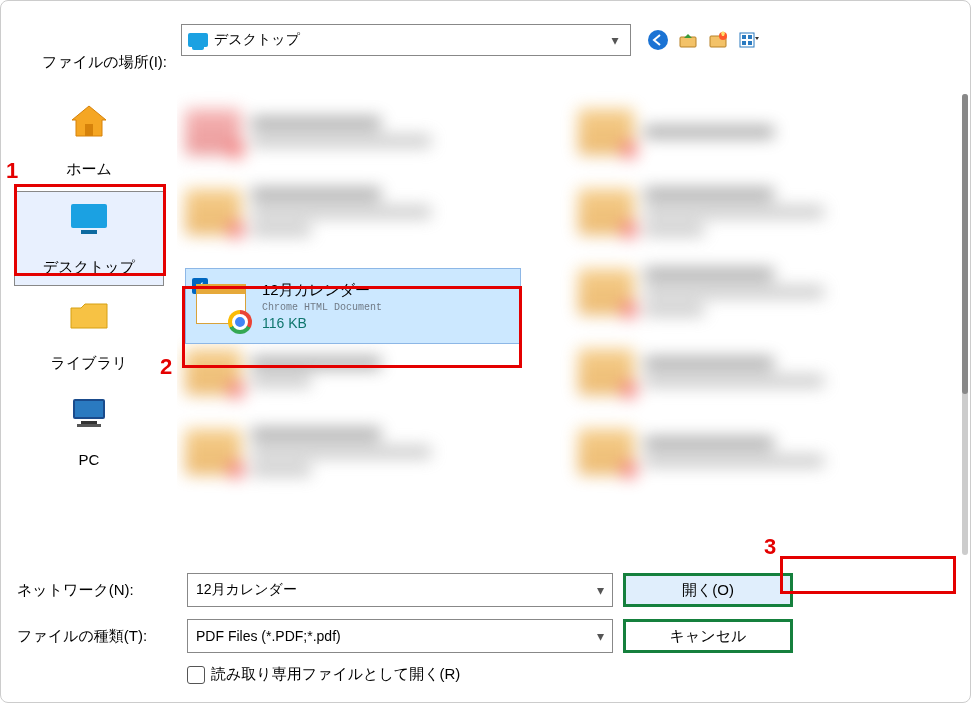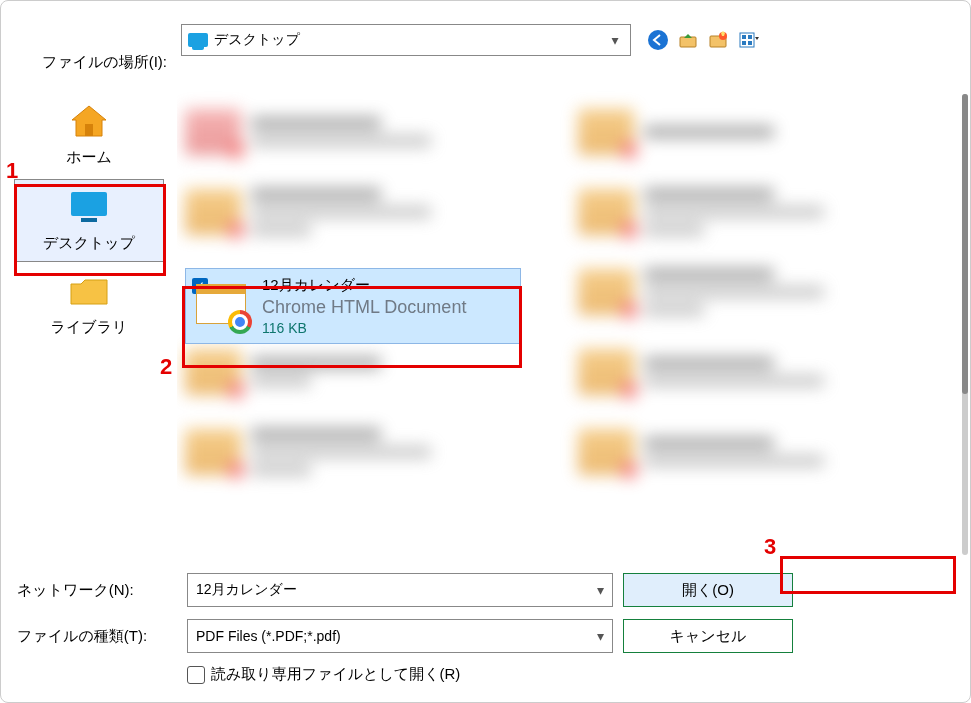--- a/index.html
+++ b/index.html
@@ -113,21 +113,21 @@
     display: flex;
     flex-direction: column;
     align-items: center;
     cursor: pointer;
     border: 2px solid transparent;
   }
   .place.selected {
     background: #e8f0fe;
     border: 1px solid #888;
   }
-  .place .plabel { font-size: 15px; margin-top: 8px; }
+  .place .plabel { font-size: 15px; margin-top: 20px; }
   .filearea {
     flex: 1;
     position: relative;
     padding: 8px 18px 8px 8px;
     overflow: hidden;
   }
   .blurred-grid {
     position: absolute;
     left: 8px; right: 20px; top: 12px; bottom: 8px;
     display: grid;
@@ -193,21 +193,21 @@
     width:24px; height:24px; border-radius:50%;
     background: conic-gradient(#ea4335 0 120deg,#34a853 120deg 240deg,#fbbc05 240deg 360deg);
     display:flex; align-items:center; justify-content:center;
   }
   .file-thumb .chrome::after{
     content:""; width:10px; height:10px; border-radius:50%;
     background:#4285f4; border:3px solid #fff;
   }
   .file-meta { display:flex; flex-direction:column; gap:2px; }
   .file-meta .fname { color:#000; font-size:15px; }
-  .file-meta .ftype { color:#707a86; font-size:18px; }
+  .file-meta .ftype { color:#707a86; font-size:10px;font-family:Liberation Mono, monospace; }
   .file-meta .fsize { color:#0f766e; font-size:14px; }
   .vscroll {
     position:absolute; right:2px; top:12px; bottom:12px;
     width:6px; background:#ccc; border-radius:3px;
   }
   .vscroll .thumb{
     position:absolute; top:0; width:6px; height:300px;
     background:#888; border-radius:3px;
   }
   .bottom {
@@ -226,21 +226,21 @@
     height: 34px;
     border: 1px solid #888;
     display:flex; align-items:center;
     padding: 0 8px;
     background:#fff;
   }
   .bcombo .btxt { flex:1; }
   .bcombo .bchev { color:#555; }
   .bbtn {
     width: 170px; height: 34px;
-    border: 1px solid #15803d;
+    border: 3px solid #15803d;
     background:#fff;
     display:flex; align-items:center; justify-content:center;
     cursor:pointer;
     font-size:15px;
   }
   .bbtn.primary { background:#e0eefc; }
   .chkrow {
     display:flex; align-items:center; gap:6px;
     margin-left: 170px;
     font-size:15px;
@@ -326,20 +326,29 @@
             <rect x="4" y="4" width="36" height="24" rx="2" fill="#1ba1e2"></rect>
             <rect x="14" y="30" width="16" height="4" fill="#0d6aa0"></rect>
           </svg>
         <div class="plabel">デスクトップ</div>
       </div>
       <div class="place">
         <svg width="44" height="36" viewBox="0 0 44 36">
             <path d="M4 10 L14 10 L18 6 L40 6 L40 30 L4 30 Z" fill="#f7c244" stroke="#d6a013"></path>
           </svg>
         <div class="plabel">ライブラリ</div>
+      </div>
+      <div class="place">
+        <svg width="40" height="36" viewBox="0 0 40 36">
+            <rect x="4" y="4" width="32" height="20" rx="2" fill="#1a4b8c"></rect>
+            <rect x="6" y="6" width="28" height="16" fill="#2a7ac0"></rect>
+            <rect x="12" y="26" width="16" height="3" fill="#333"></rect>
+            <rect x="8" y="29" width="24" height="3" fill="#555"></rect>
+          </svg>
+        <div class="plabel">PC</div>
       </div>
     </div>
 
     <div class="filearea">
       <div class="blurred-grid">
         <div class="blur-item">
             <div class="blur-ic pink"></div>
             <div class="blur-lines">
               <div class="blur-line w1"></div>
               <div class="blur-line w2"></div>

